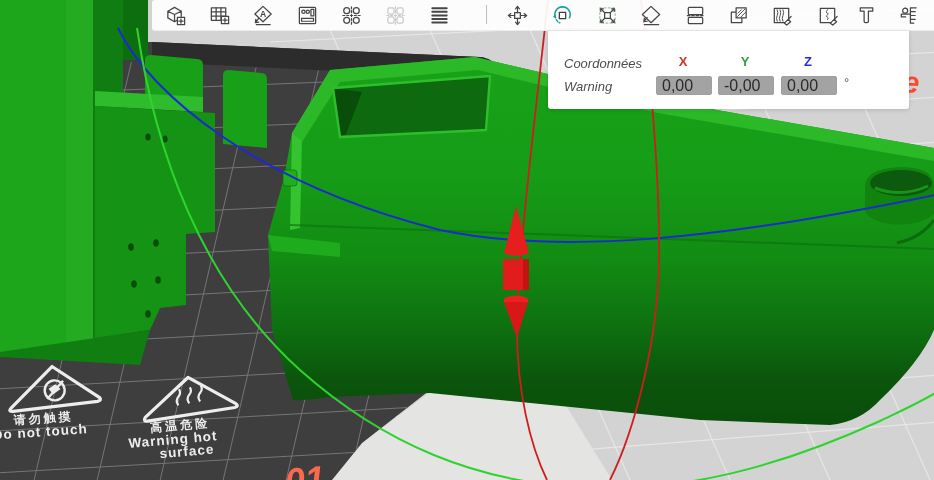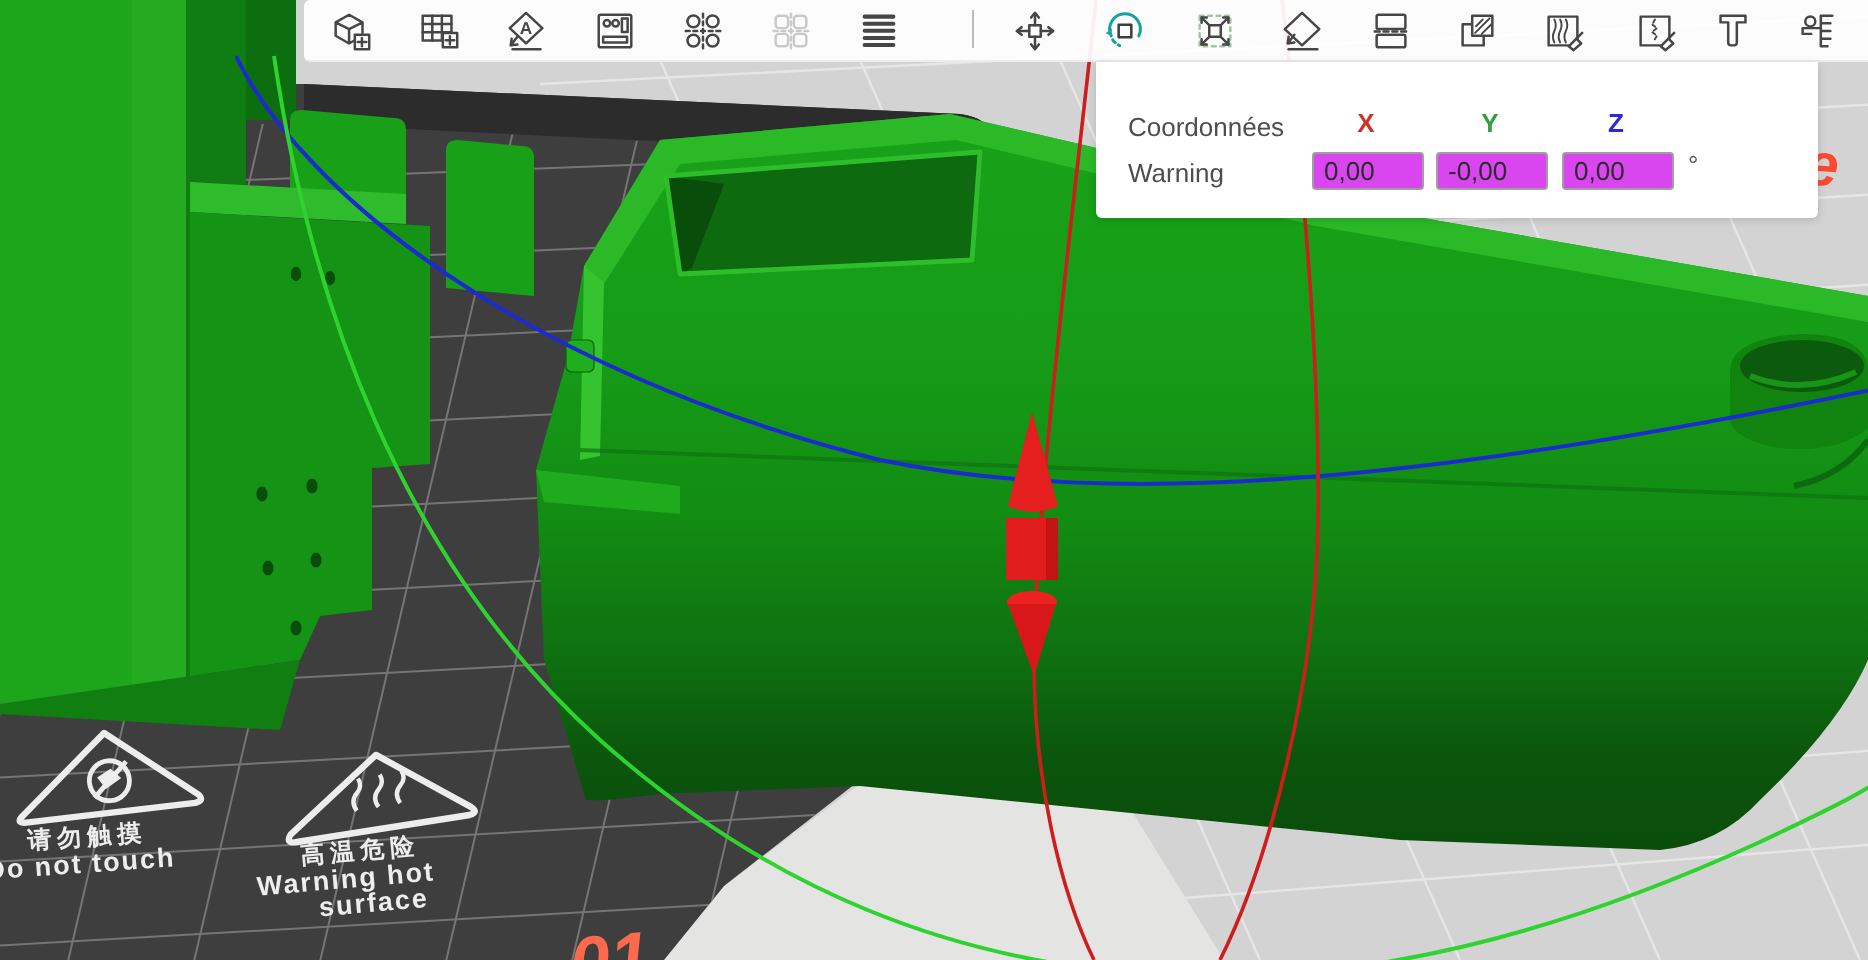--- a/index.html
+++ b/index.html
@@ -6,23 +6,23 @@
   #app{position:relative;width:934px;height:480px;overflow:hidden;font-family:"Liberation Sans",sans-serif;background:#d3d3d3;}
   #scene{position:absolute;left:0;top:0;width:934px;height:480px;}
   
   #toolbar{position:absolute;left:152px;top:0;width:782px;height:30px;background:rgba(255,255,255,0.93);border-bottom:1px solid #ececec;border-radius:3px 0 0 3px;}
   .tb{position:absolute;top:2px;width:26px;height:26px;display:flex;align-items:center;justify-content:center;cursor:pointer;}
   .tb svg{width:23px;height:23px;stroke:#464646;fill:none;stroke-width:1.3;stroke-linecap:round;stroke-linejoin:round;}
   .tb.disabled svg{stroke:#c9c9c9;}
   .tbsep{position:absolute;top:5px;width:1px;height:19px;background:#bdbdbd;}
   
   #coordpanel{position:absolute;left:548px;top:31px;width:361px;height:78px;background:#ffffff;box-shadow:0 1px 4px rgba(0,0,0,0.15);border-radius:0 0 3px 3px;font-size:13px;color:#4d4d4d;}
-  .pl{position:absolute;white-space:nowrap;}
+  .pl{position:absolute;white-space:nowrap;font-style:italic;}
   .axis{position:absolute;top:23px;width:20px;text-align:center;font-weight:bold;font-size:13px;}
-  .pinput{position:absolute;top:45px;width:49px;height:17px;border:1px solid #9f9f9f;border-radius:2px;font-family:"Liberation Sans",sans-serif;font-size:13px;color:#2b2b2b;padding:0 0 0 5px;background:#d946ef;}
+  .pinput{position:absolute;top:45px;width:49px;height:17px;border:1px solid #9f9f9f;border-radius:2px;font-family:"Liberation Sans",sans-serif;font-size:16px;color:#2b2b2b;padding:0 0 0 5px;background:#a3a3a3;}
   .deg{position:absolute;top:44px;left:296px;color:#555;font-size:13px;}
 </style>
 </head>
 <body>
 
 <div id="app">
 
 <svg id="scene" viewBox="0 0 934 480">
   <defs>
     <linearGradient id="hullGrad" x1="0" y1="57" x2="0" y2="428" gradientUnits="userSpaceOnUse">

